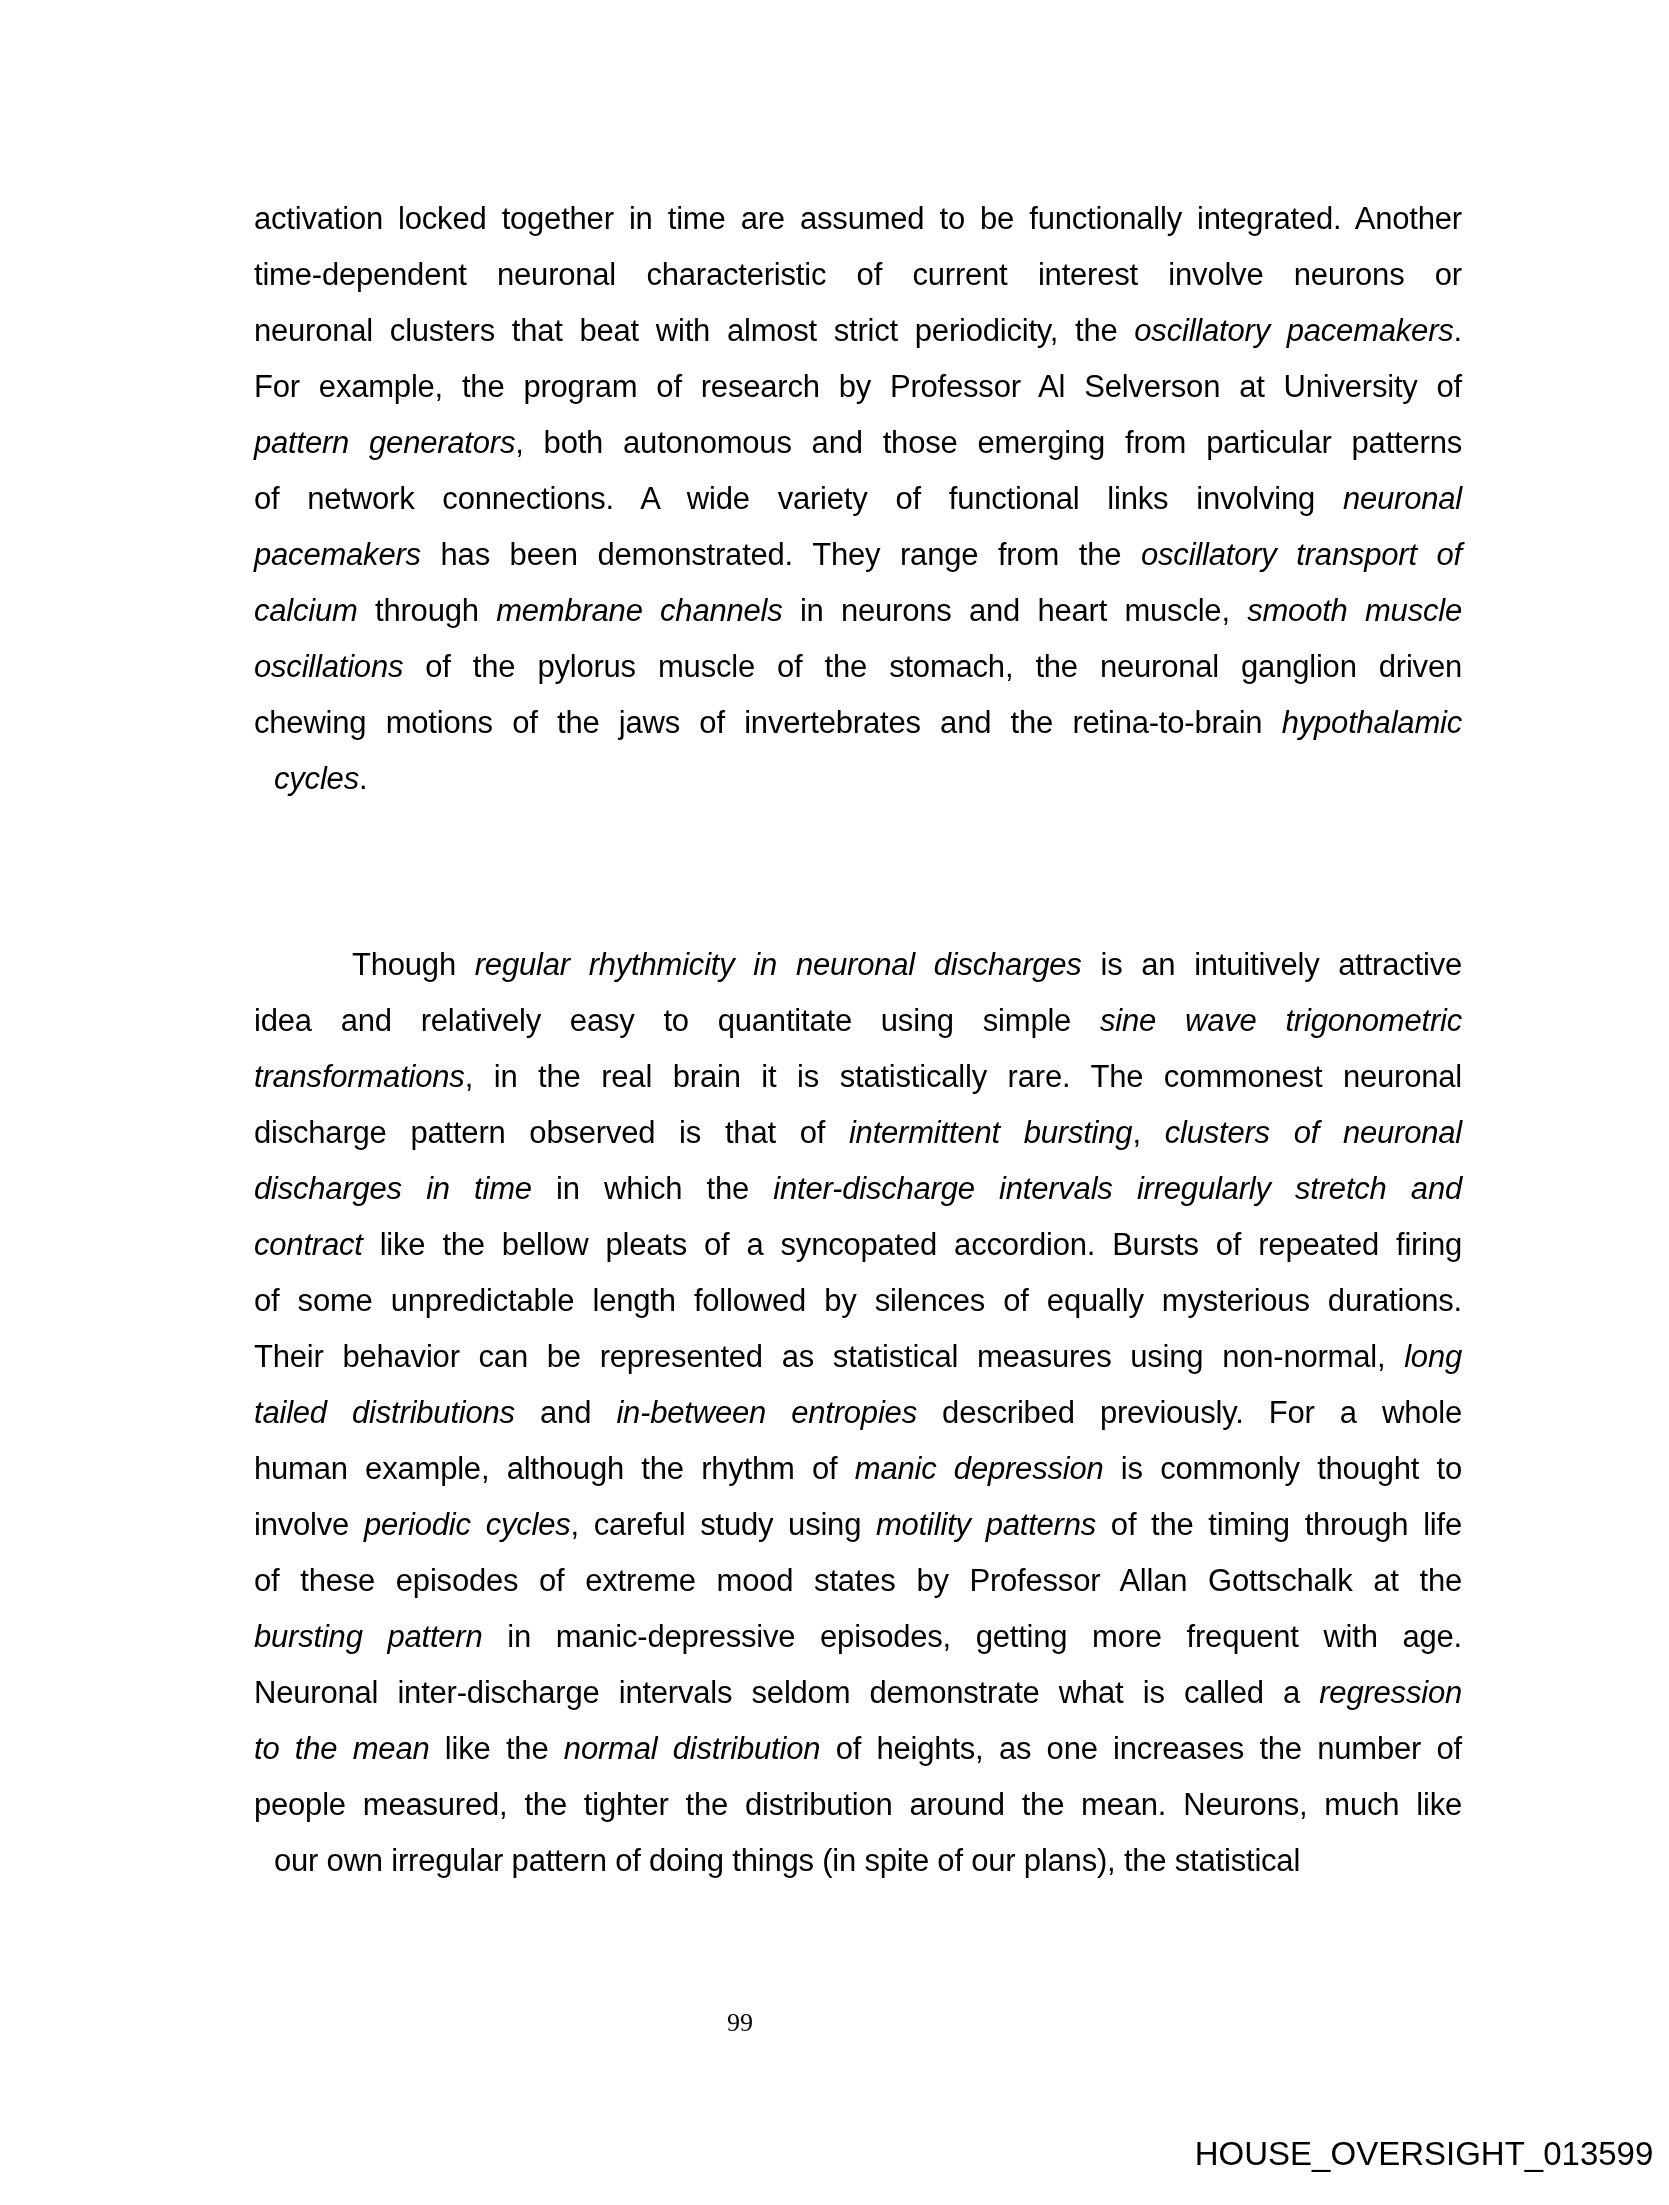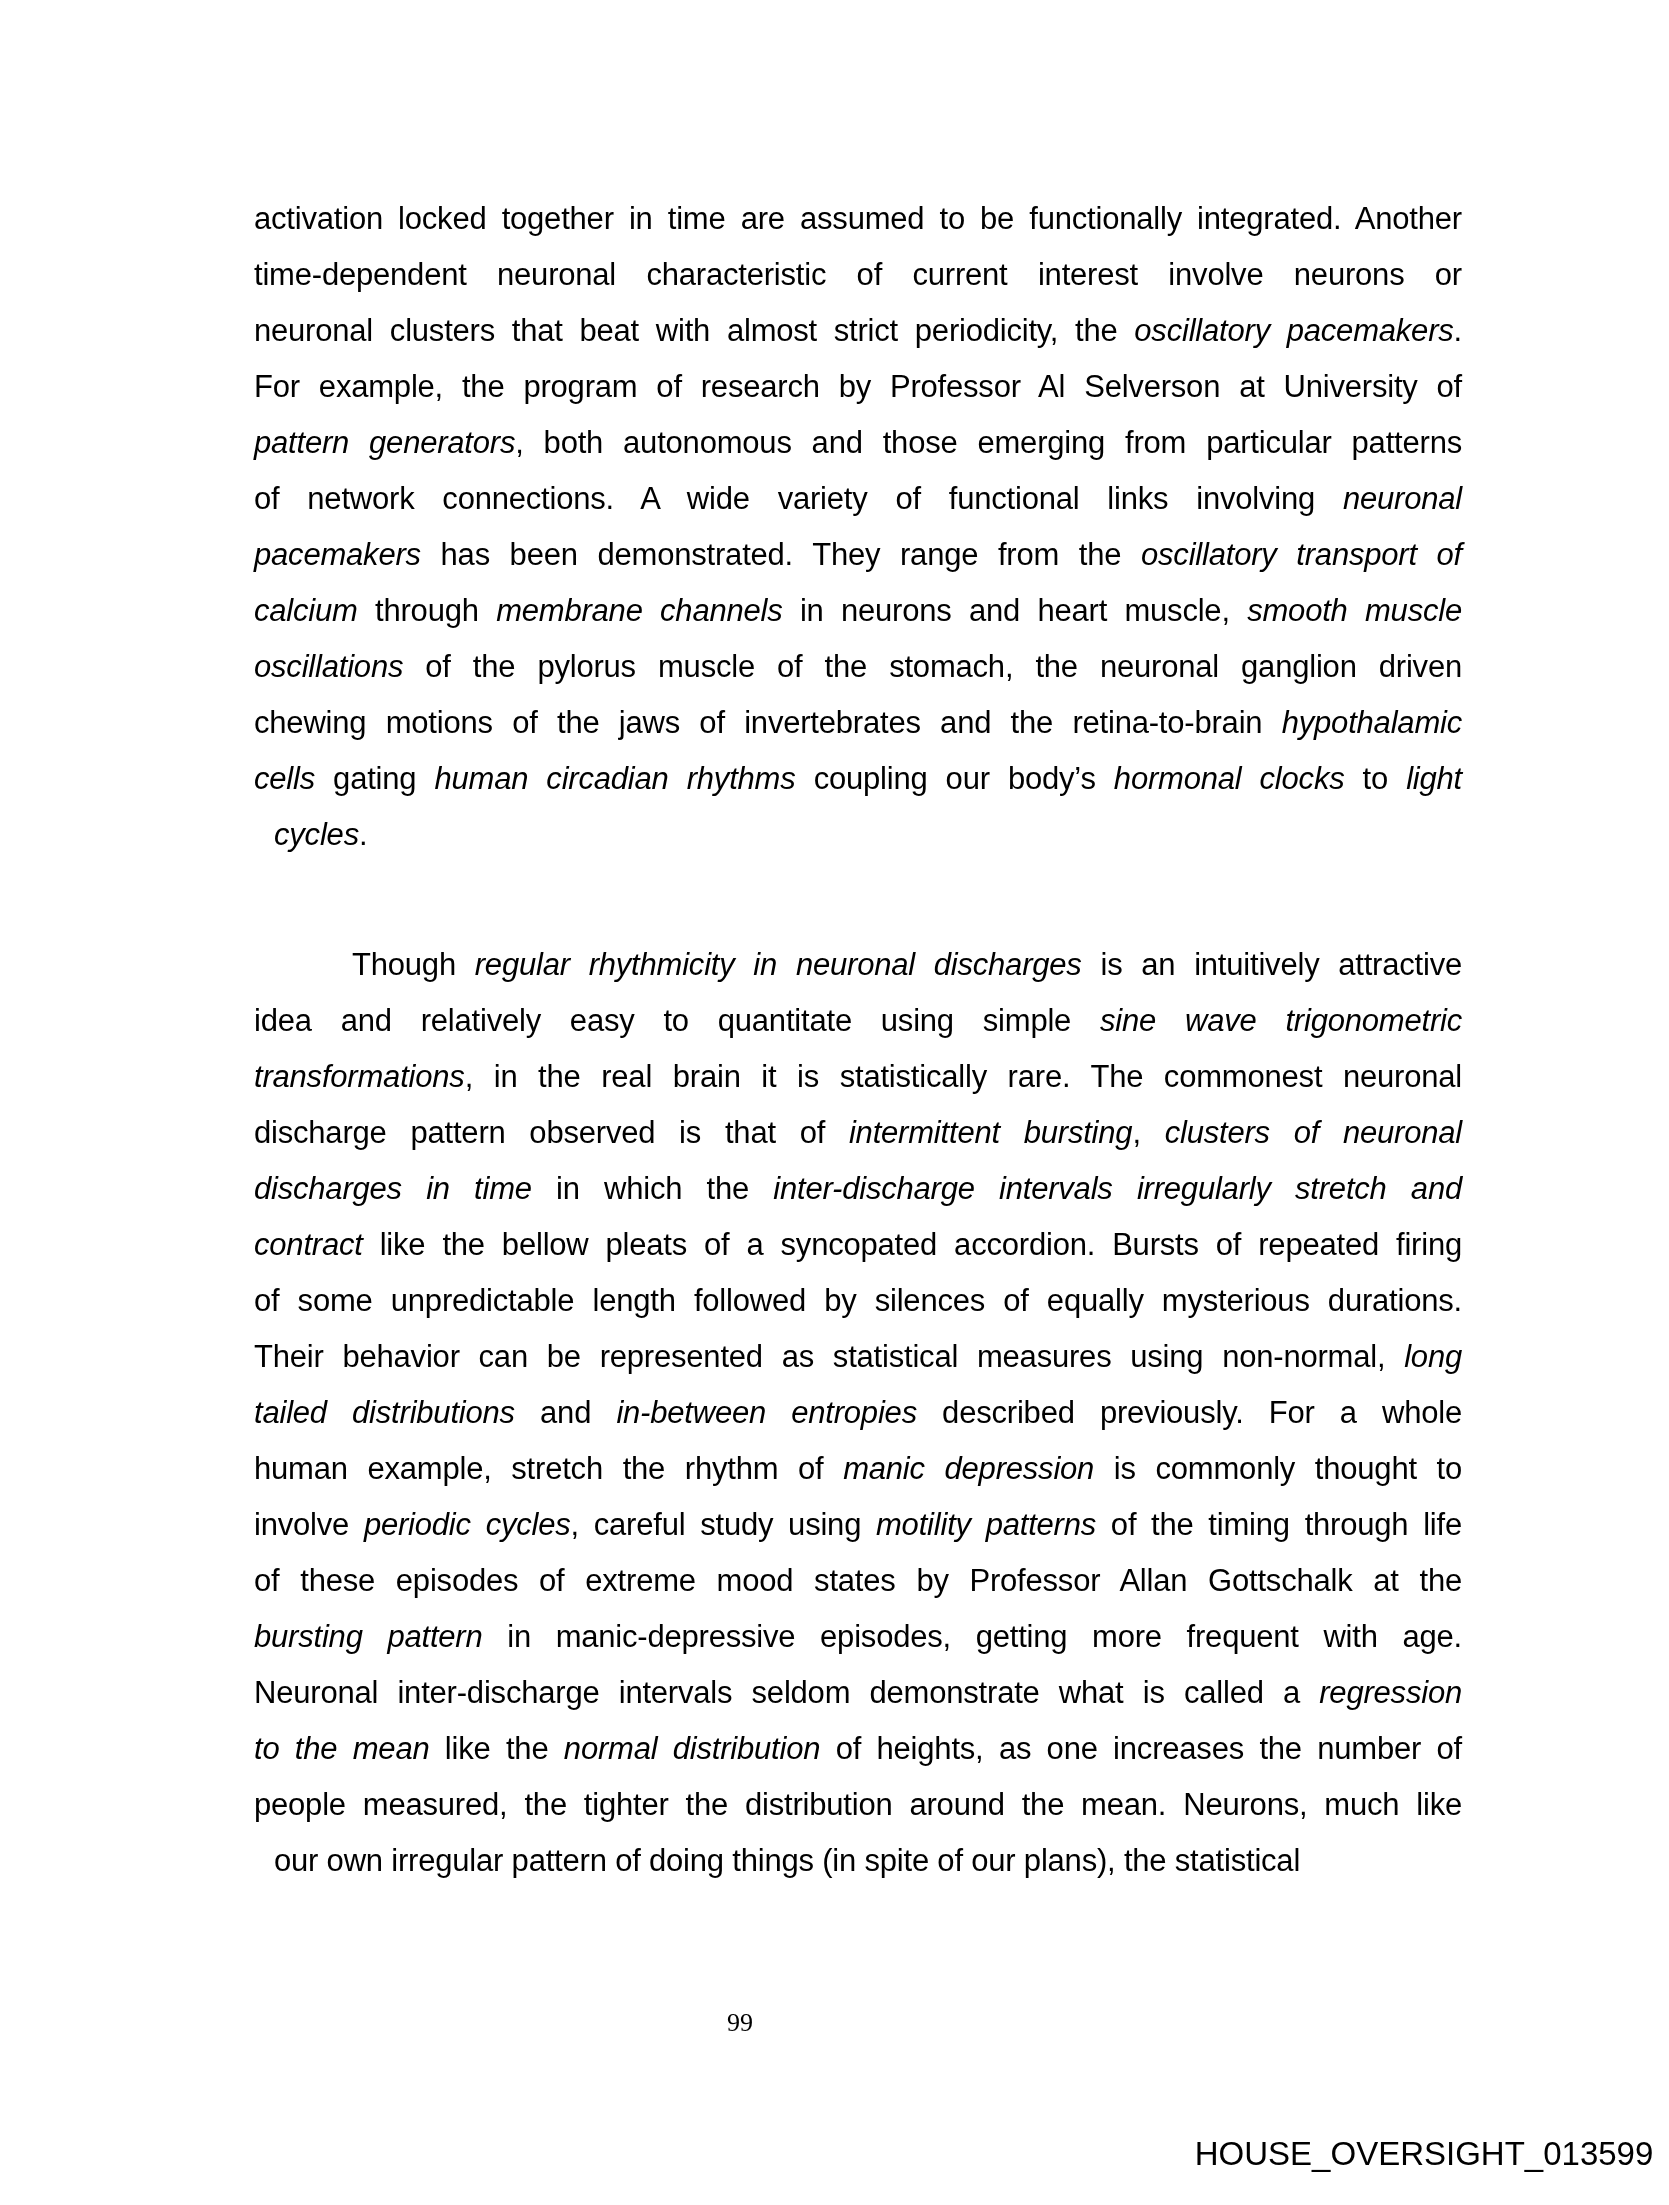--- a/index.html
+++ b/index.html
@@ -52,34 +52,33 @@
       <span class="line"><span>activation locked together in time are assumed to be functionally integrated. Another</span></span>
       <span class="line"><span>time-dependent neuronal characteristic of current interest involve neurons or</span></span>
       <span class="line"><span>neuronal clusters that beat with almost strict periodicity, the </span><em>oscillatory pacemakers</em><span>.</span></span>
       <span class="line"><span>For example, the program of research by Professor Al Selverson at University of</span></span>
       <span class="line"><em>pattern generators</em><span>, both autonomous and those emerging from particular patterns</span></span>
       <span class="line"><span>of network connections. A wide variety of functional links involving </span><em>neuronal</em></span>
       <span class="line"><em>pacemakers</em><span> has been demonstrated. They range from the </span><em>oscillatory transport of</em></span>
       <span class="line"><em>calcium</em><span> through </span><em>membrane channels</em><span> in neurons and heart muscle, </span><em>smooth muscle</em></span>
       <span class="line"><em>oscillations</em><span> of the pylorus muscle of the stomach, the neuronal ganglion driven</span></span>
       <span class="line"><span>chewing motions of the jaws of invertebrates and the retina-to-brain </span><em>hypothalamic</em></span>
-      <span class="line"><em>cells</em><span> gating </span><em>human circadian rhythms</em><span> coupling our body’s </span><em>hormonal clocks</em><span> to </span><em>light</em></span>
       <span class="line last"><em>cycles</em><span>.</span></span>
     </div>
   <div class="body-text para2">
       <span class="line indent"><span>Though </span><em>regular rhythmicity in neuronal discharges</em><span> is an intuitively attractive</span></span>
       <span class="line"><span>idea and relatively easy to quantitate using simple </span><em>sine wave trigonometric</em></span>
       <span class="line"><em>transformations</em><span>, in the real brain it is statistically rare. The commonest neuronal</span></span>
       <span class="line"><span>discharge pattern observed is that of </span><em>intermittent bursting</em><span>, </span><em>clusters of neuronal</em></span>
       <span class="line"><em>discharges in time</em><span> in which the </span><em>inter-discharge intervals irregularly stretch and</em></span>
       <span class="line"><em>contract</em><span> like the bellow pleats of a syncopated accordion. Bursts of repeated firing</span></span>
       <span class="line"><span>of some unpredictable length followed by silences of equally mysterious durations.</span></span>
       <span class="line"><span>Their behavior can be represented as statistical measures using non-normal, </span><em>long</em></span>
       <span class="line"><em>tailed distributions</em><span> and </span><em>in-between entropies</em><span> described previously. For a whole</span></span>
-      <span class="line"><span>human example, stretch the rhythm of </span><em>manic depression</em><span> is commonly thought to</span></span>
+      <span class="line"><span>human example, although the rhythm of </span><em>manic depression</em><span> is commonly thought to</span></span>
       <span class="line"><span>involve </span><em>periodic cycles</em><span>, careful study using </span><em>motility patterns</em><span> of the timing through life</span></span>
       <span class="line"><span>of these episodes of extreme mood states by Professor Allan Gottschalk at the</span></span>
       <span class="line"><em>bursting pattern</em><span> in manic-depressive episodes, getting more frequent with age.</span></span>
       <span class="line"><span>Neuronal inter-discharge intervals seldom demonstrate what is called a </span><em>regression</em></span>
       <span class="line"><em>to the mean</em><span> like the </span><em>normal distribution</em><span> of heights, as one increases the number of</span></span>
       <span class="line"><span>people measured, the tighter the distribution around the mean. Neurons, much like</span></span>
       <span class="line last"><span>our own irregular pattern of doing things (in spite of our plans), the statistical</span></span>
     </div>
   <div class="page-number">99</div>
   <div class="bates">HOUSE_OVERSIGHT_013599</div>

